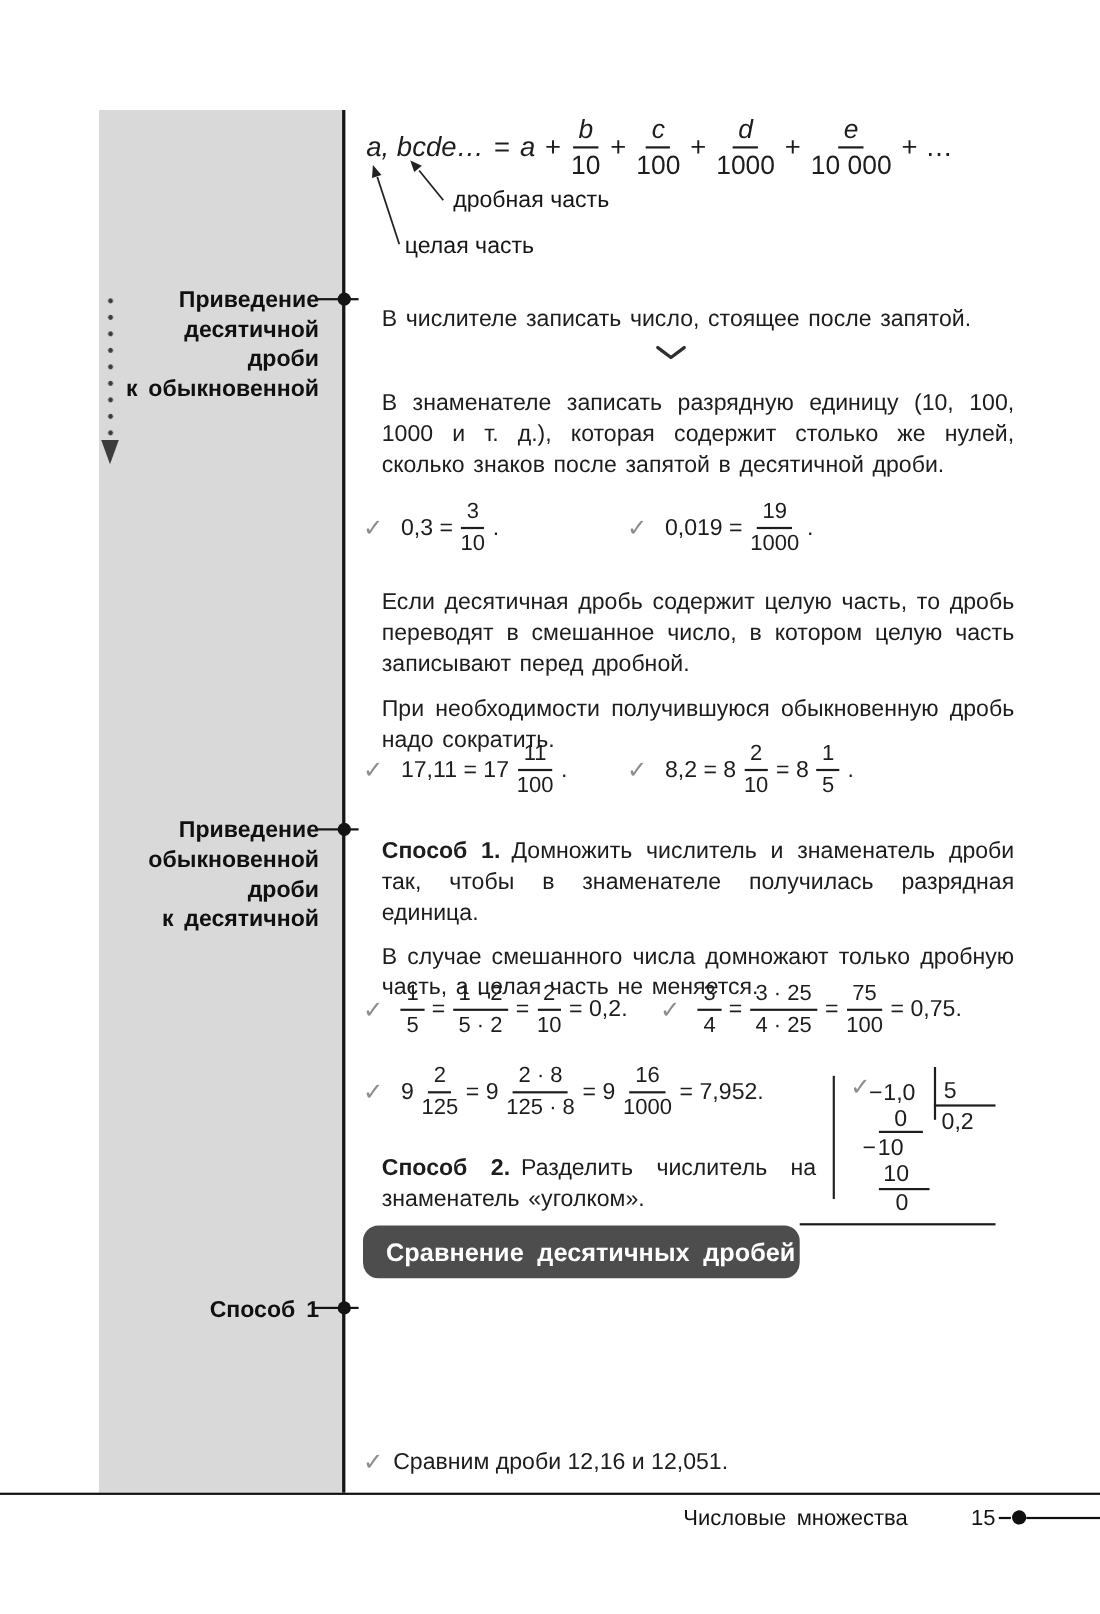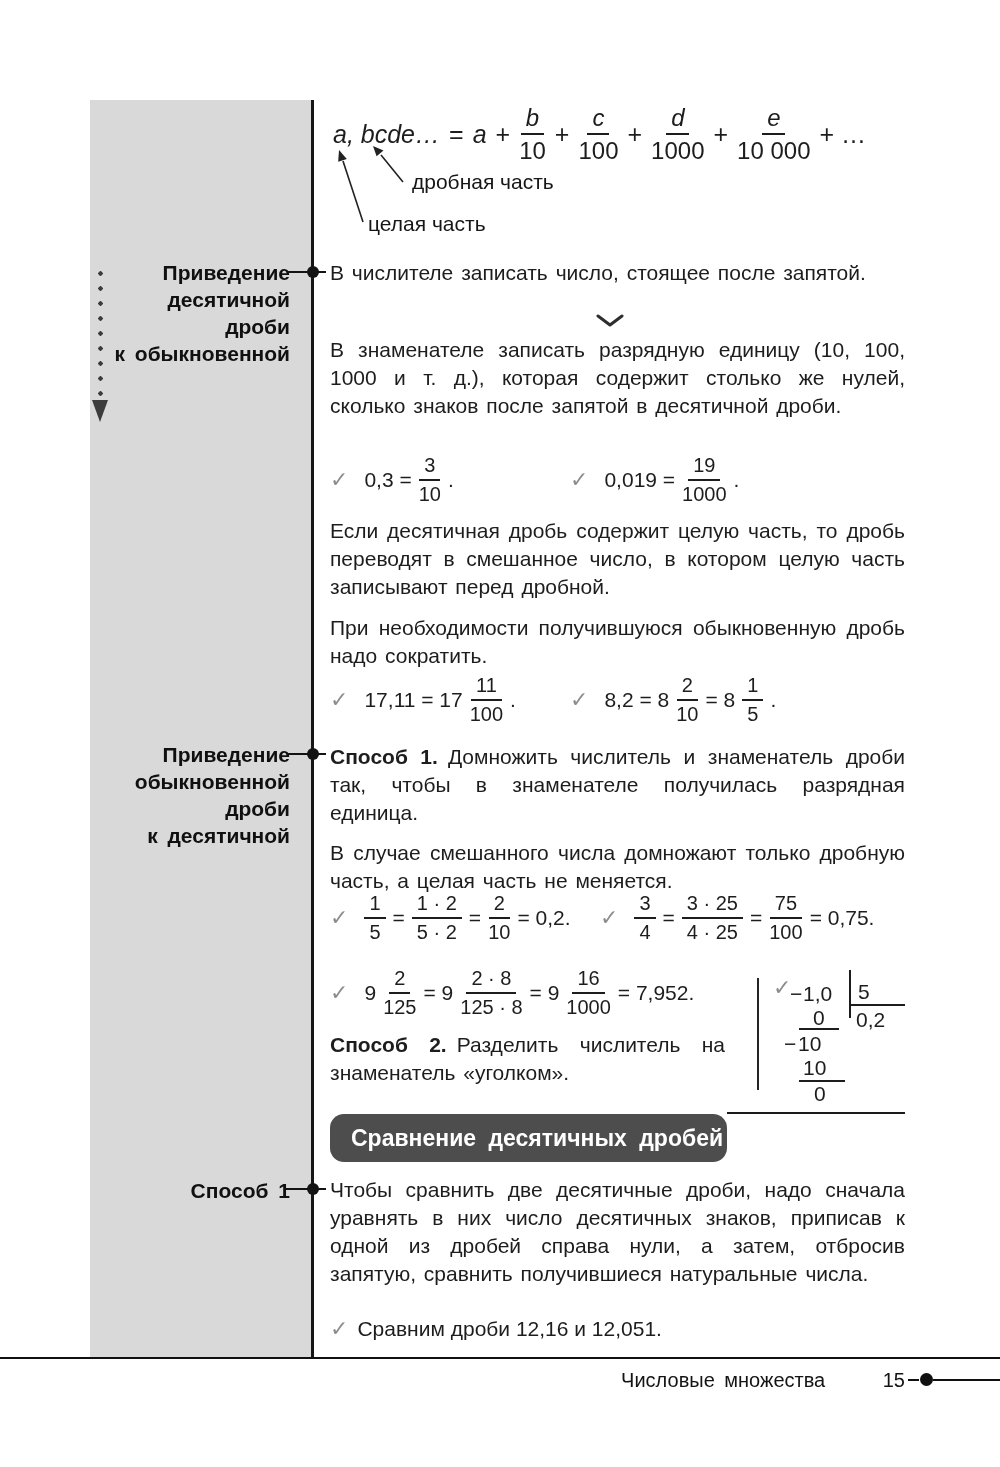--- a/index.html
+++ b/index.html
@@ -13,21 +13,21 @@
             background-image:radial-gradient(circle at center,#3c3c3c 0 2px,rgba(0,0,0,0) 2.4px);
             background-size:5px 15px;}
   .dot-arrow{position:absolute;left:92px;top:400px;width:0;height:0;
              border-left:8px solid transparent;border-right:8px solid transparent;border-top:22px solid #3c3c3c;}
   
   .side-label{position:absolute;left:95px;width:195px;text-align:right;font-weight:bold;
               font-size:21px;line-height:27px;word-spacing:4px;color:#101010;}
   .connector{position:absolute;height:2px;background:#141414;}
   .conn-dot{position:absolute;width:12px;height:12px;border-radius:50%;background:#141414;}
   
-  .para{position:absolute;left:330px;width:575px;margin:0;font-size:21px;line-height:28px;
+  .para{position:absolute;left:330px;width:575px;margin:17px;font-size:21px;line-height:28px;
         text-align:justify;word-spacing:2px;}
   .lead{font-weight:bold;margin-right:10px;}
   
   .formula-row{position:absolute;left:333px;top:103px;height:62px;display:flex;align-items:center;
                font-size:25px;column-gap:9px;}
   .it{font-style:italic;}
   .frac{display:inline-flex;flex-direction:column;align-items:center;vertical-align:middle;}
   .frac .num{display:block;padding:0 5px 2px;border-bottom:2px solid #1d1d1d;text-align:center;}
   .frac .den{display:block;padding-top:2px;text-align:center;}
   .frac.big{font-size:24px;line-height:27px;}
@@ -269,21 +269,20 @@
 
   <div class="banner-rule"></div>
   <div class="banner">Сравнение десятичных дробей</div>
 
   <div class="side-label" style="top:1177px;">
     <div>Способ 1</div>
   </div>
   <div class="connector" style="left:285px;top:1188px;width:41px;"></div>
   <div class="conn-dot" style="left:307px;top:1183px;"></div>
 
-  <p class="para" style="top:1176px;">Чтобы сравнить две десятичные дроби, надо сначала уравнять в них число десятичных знаков, приписав к одной из дробей справа нули, а затем, отбросив запятую, сравнить получившиеся натуральные числа.</p>
 
   <div class="ex-row" style="top:1312px;height:34px;">
     <span class="check">✓</span>
     <span>Сравним дроби 12,16 и 12,051.</span>
   </div>
 
   <div class="footer-rule"></div>
   <div class="footer-text">
     <span>Числовые множества</span>
     <span class="footer-page">15</span>

